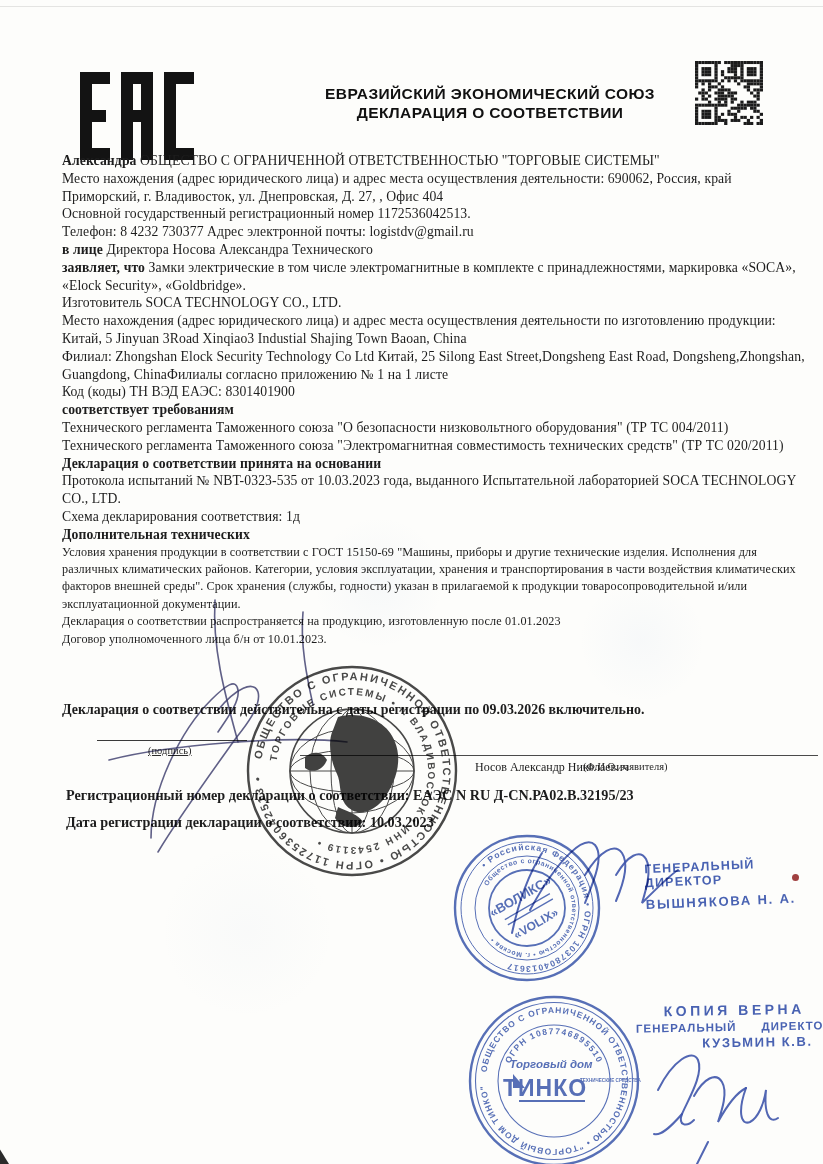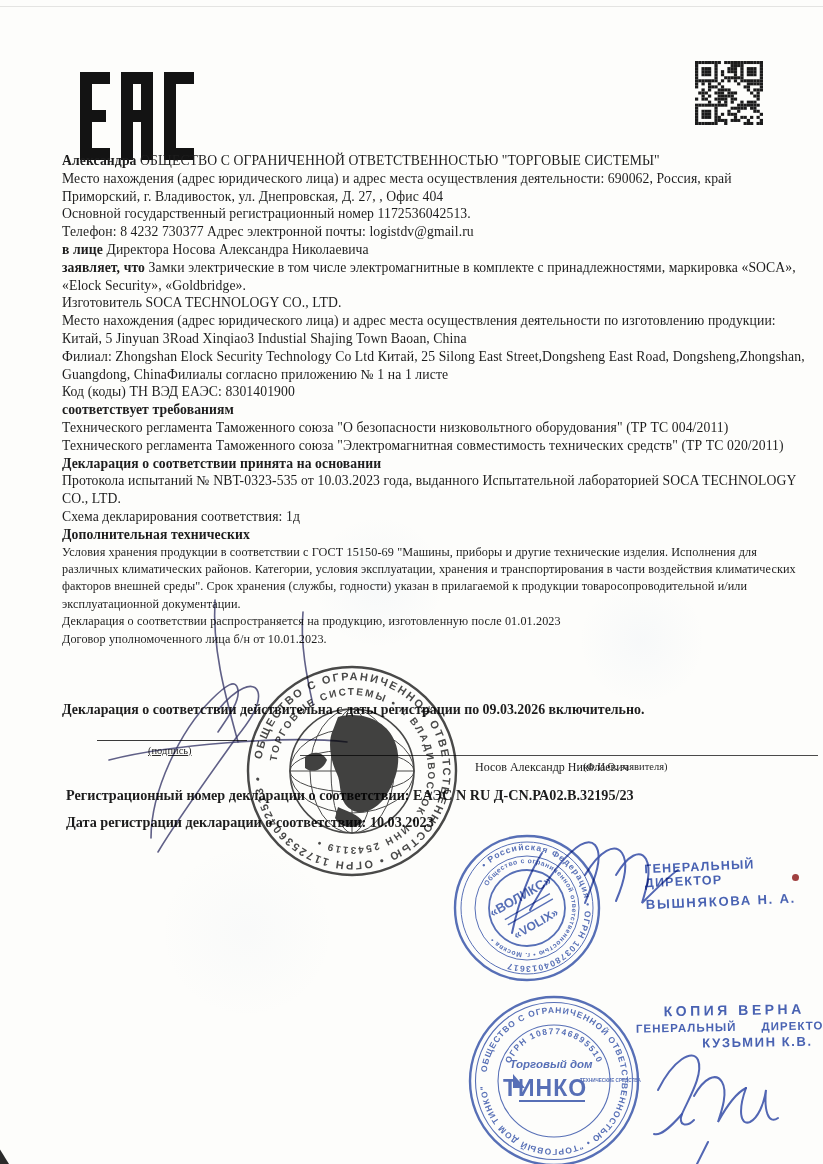--- a/index.html
+++ b/index.html
@@ -69,20 +69,24 @@
           <rect x="61" y="0" width="12" height="88"></rect>
         <rect x="41" y="0" width="32" height="12"></rect>
           <rect x="41" y="38" width="32" height="12"></rect>
         <rect x="84" y="0" width="12" height="88"></rect>
           <rect x="84" y="0" width="30" height="12"></rect>
         <rect x="84" y="76" width="30" height="12"></rect>
       </g>
     </svg>
   </div>
 
+  <div class="hdr">
+    <div>ЕВРАЗИЙСКИЙ ЭКОНОМИЧЕСКИЙ СОЮЗ</div>
+    <div>ДЕКЛАРАЦИЯ О СООТВЕТСТВИИ</div>
+  </div>
 
   <div class="qr">
     <svg id="qr-svg" width="68" height="64" viewBox="0 0 63 63" preserveAspectRatio="none">
         <g fill="#1b1b1b">
           <rect x="0" y="0" width="3" height="3"></rect>
           <rect x="3" y="0" width="3" height="3"></rect>
           <rect x="6" y="0" width="3" height="3"></rect>
           <rect x="9" y="0" width="3" height="3"></rect>
           <rect x="12" y="0" width="3" height="3"></rect>
           <rect x="15" y="0" width="3" height="3"></rect>
@@ -319,21 +323,21 @@
           <rect x="60" y="60" width="3" height="3"></rect>
         </g>
       </svg>
   </div>
 
   <div class="doc">
     <p><b>Александра</b><span> ОБЩЕСТВО С ОГРАНИЧЕННОЙ ОТВЕТСТВЕННОСТЬЮ "ТОРГОВЫЕ СИСТЕМЫ"</span></p>
     <p>Место нахождения (адрес юридического лица) и адрес места осуществления деятельности: 690062, Россия, край Приморский, г. Владивосток, ул. Днепровская, Д. 27,  , Офис 404</p>
     <p>Основной государственный регистрационный номер 1172536042513.</p>
     <p>Телефон: 8 4232 730377 Адрес электронной почты: logistdv@gmail.ru</p>
-    <p><b>в лице</b><span> Директора Носова Александра Николаевича</span></p>
+    <p><b>в лице</b><span> Директора Носова Александра Технического</span></p>
     <p><b>заявляет, что</b><span> Замки электрические в том числе электромагнитные в комплекте с принадлежностями, маркировка «SOCA», «Elock Security», «Goldbridge».</span></p>
     <p>Изготовитель SOCA TECHNOLOGY CO., LTD.</p>
     <p>Место нахождения (адрес юридического лица) и адрес места осуществления деятельности по изготовлению продукции: Китай, 5 Jinyuan 3Road Xinqiao3 Industial Shajing Town  Baoan, China</p>
     <p>Филиал: Zhongshan Elock Security Technology Co Ltd Китай, 25 Silong East Street,Dongsheng East Road, Dongsheng,Zhongshan, Guangdong, ChinaФилиалы согласно приложению № 1 на 1 листе</p>
     <p>Код (коды) ТН ВЭД ЕАЭС: 8301401900</p>
     <p><b>соответствует требованиям</b></p>
     <p>Технического регламента Таможенного союза "О безопасности низковольтного  оборудования" (ТР ТС 004/2011)</p>
     <p>Технического регламента Таможенного союза "Электромагнитная  совместимость технических средств" (ТР ТС 020/2011)</p>
     <p><b>Декларация о соответствии принята на основании</b></p>
     <p>Протокола испытаний № NBT-0323-535 от 10.03.2023 года, выданного Испытательной лабораторией SOCA TECHNOLOGY CO., LTD.</p>

